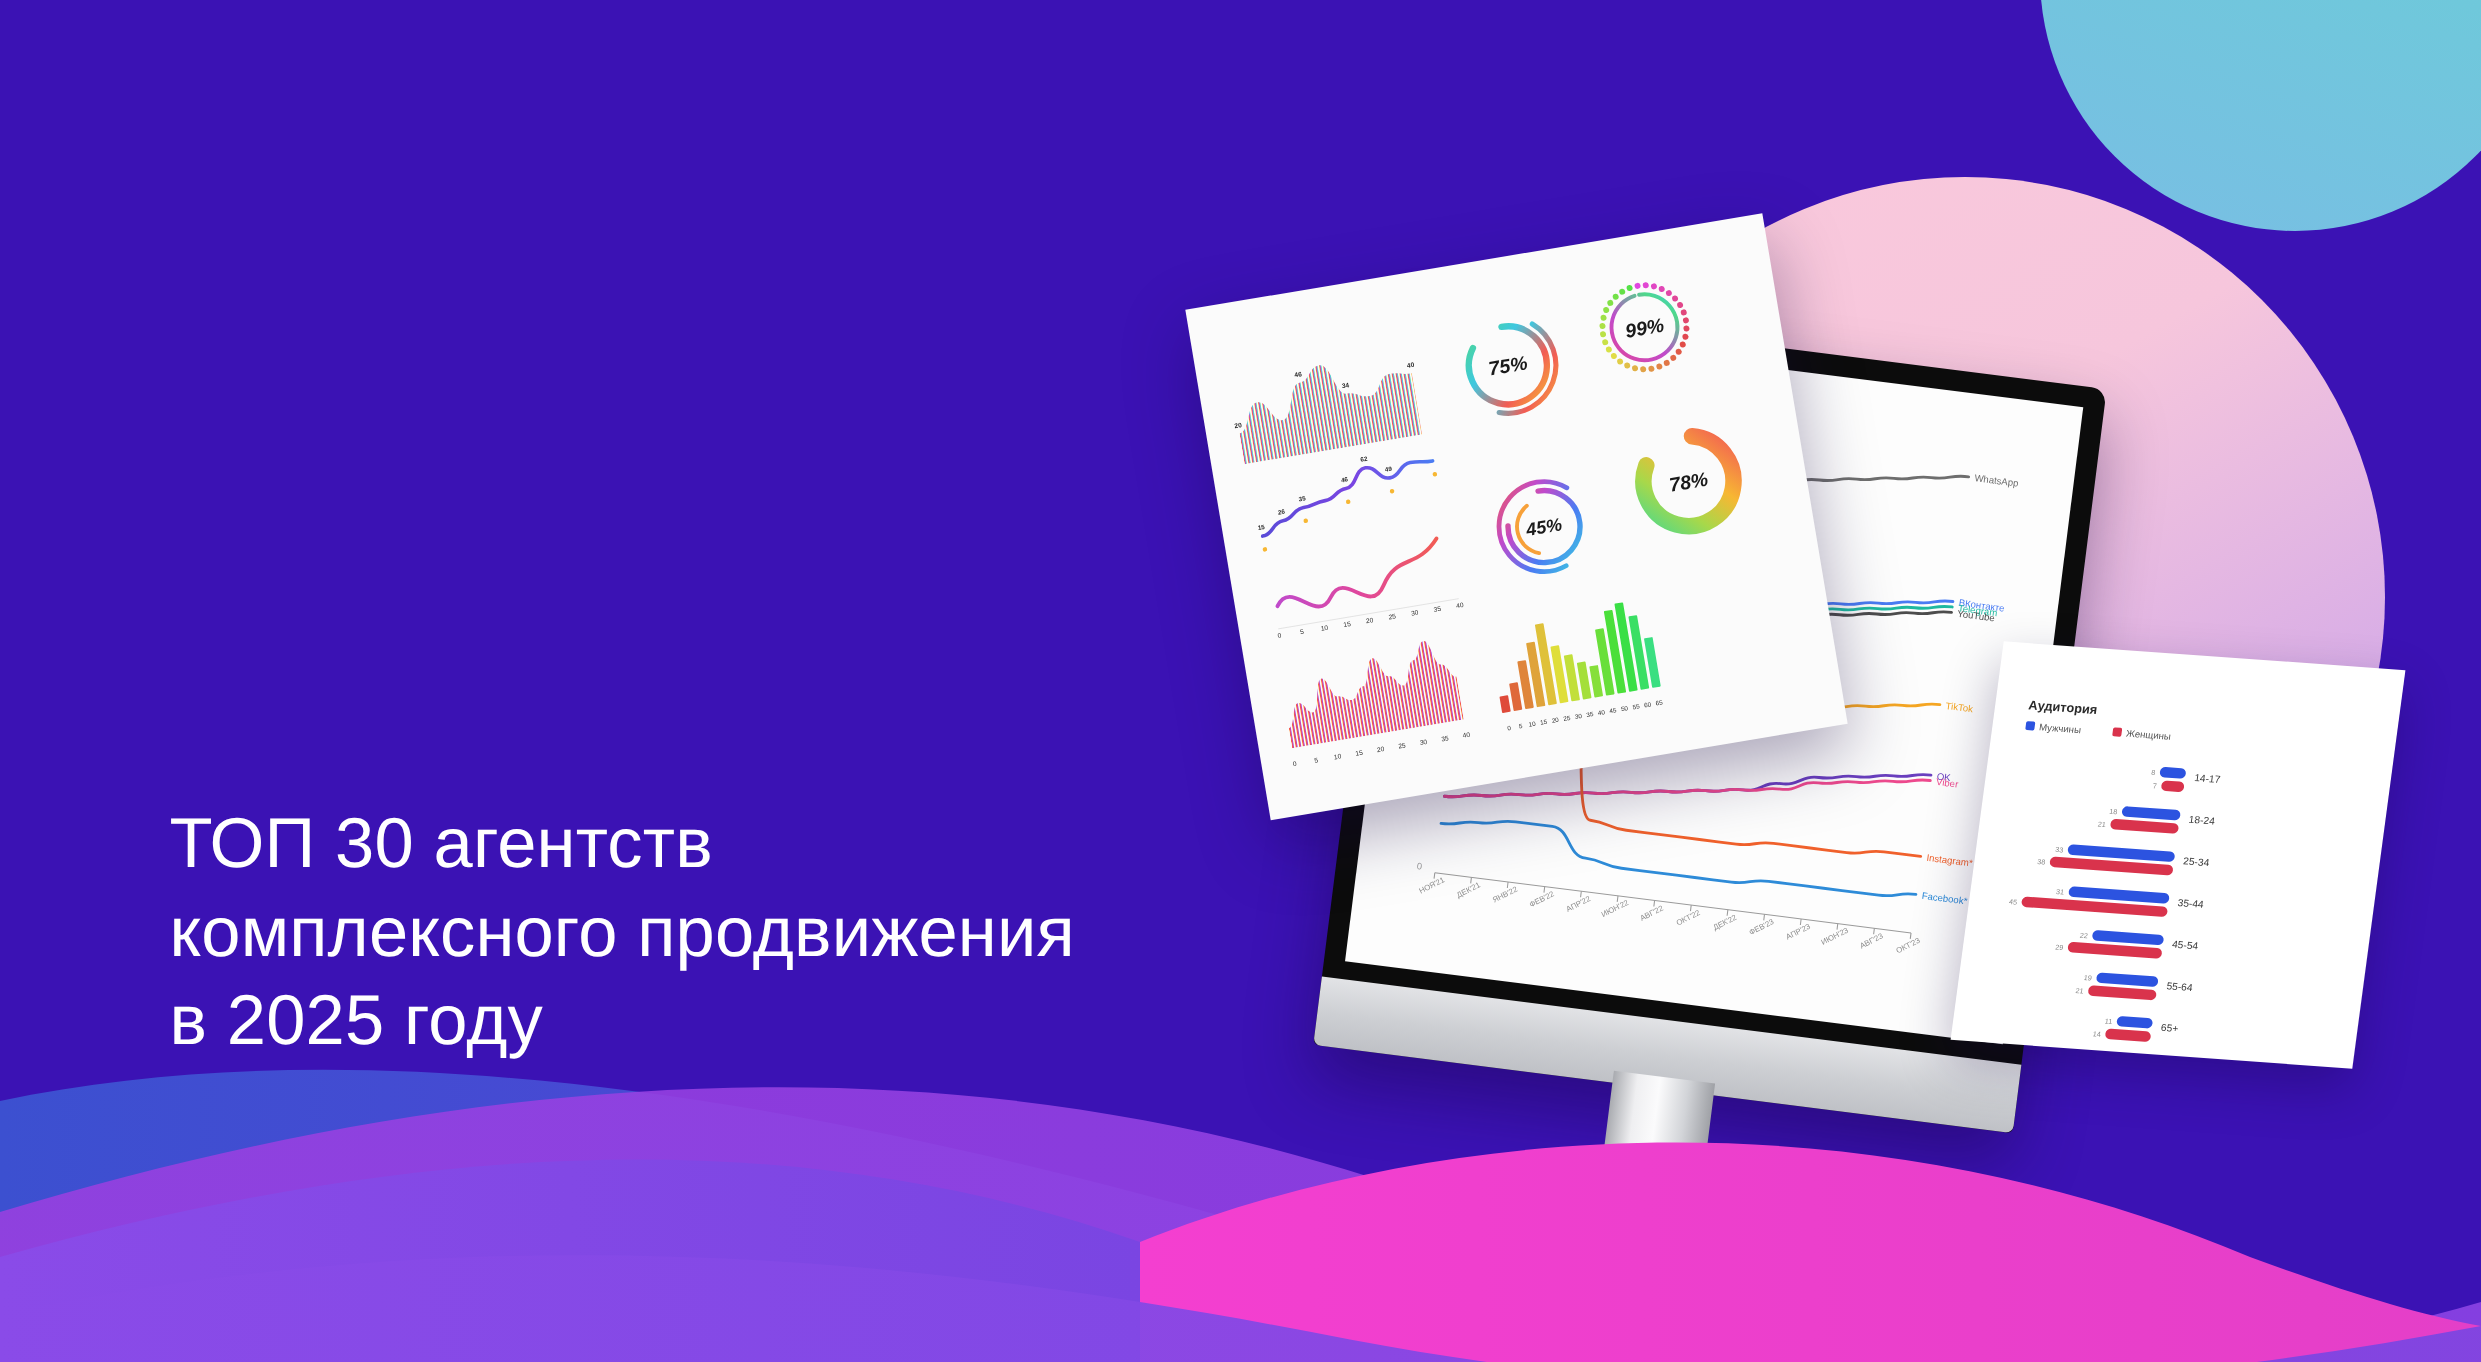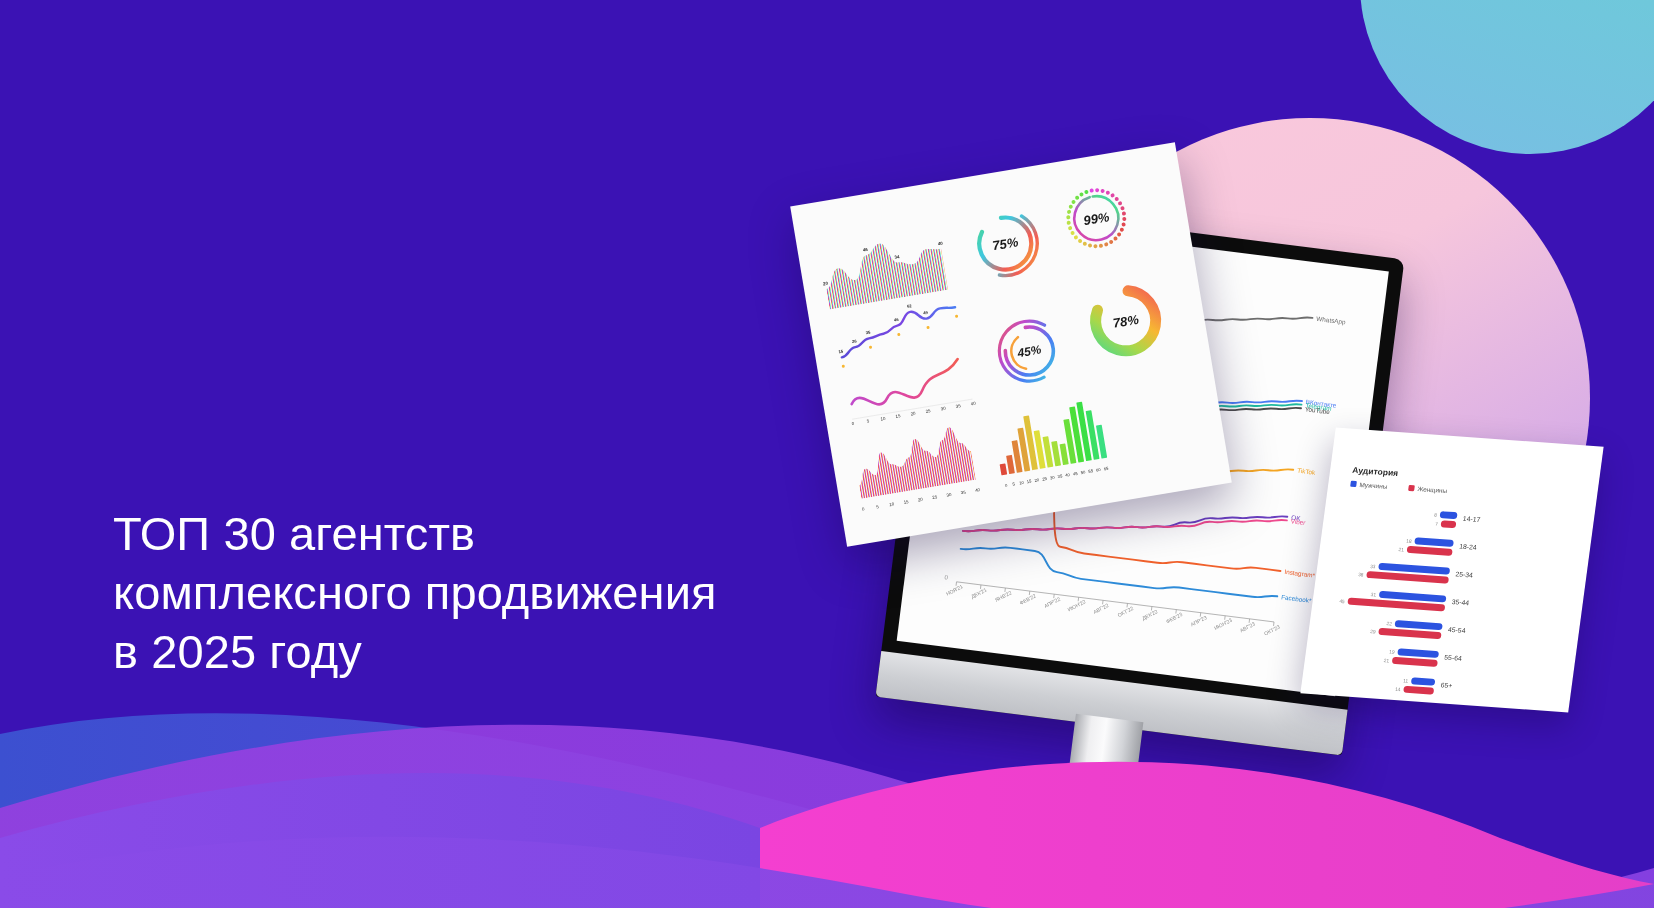--- a/index.html
+++ b/index.html
@@ -83,21 +83,21 @@
     width:268px; height:268px;
     background:#FFFFFF;
     transform:rotate(7.6deg) skewY(-3.5deg);
     box-shadow:0 14px 34px rgba(18,0,60,.30);
     overflow:hidden;
   }
 
   
   .headline{
     position:absolute;
-    left:113px; top:504px;
+    left:113px; top:532px;
     width:780px;
     color:#FFFFFF;
     font-size:47px;
     line-height:59px;
     font-weight:400;
     letter-spacing:.1px;
     white-space:pre-line;
   }
 </style>
 </head>

